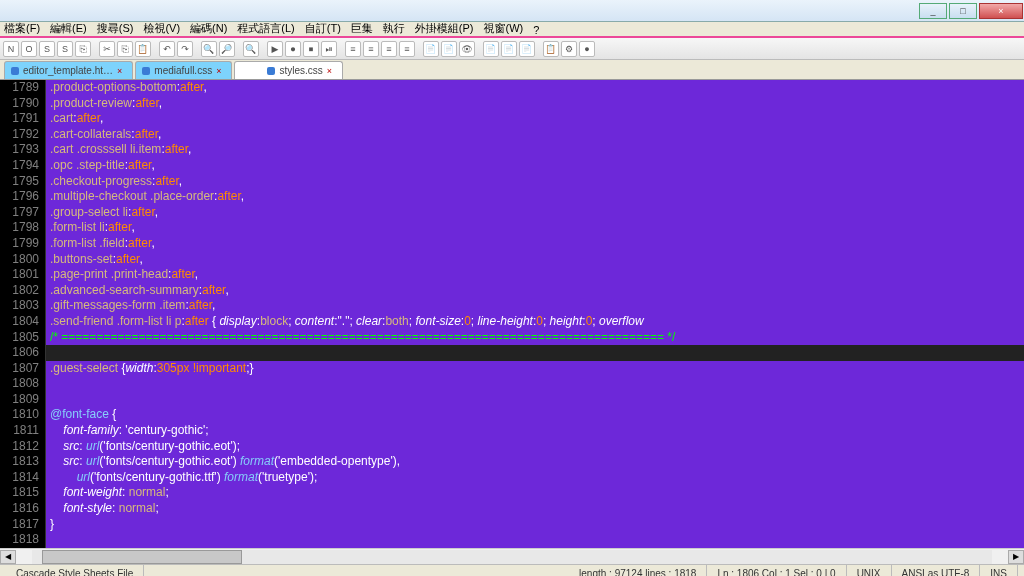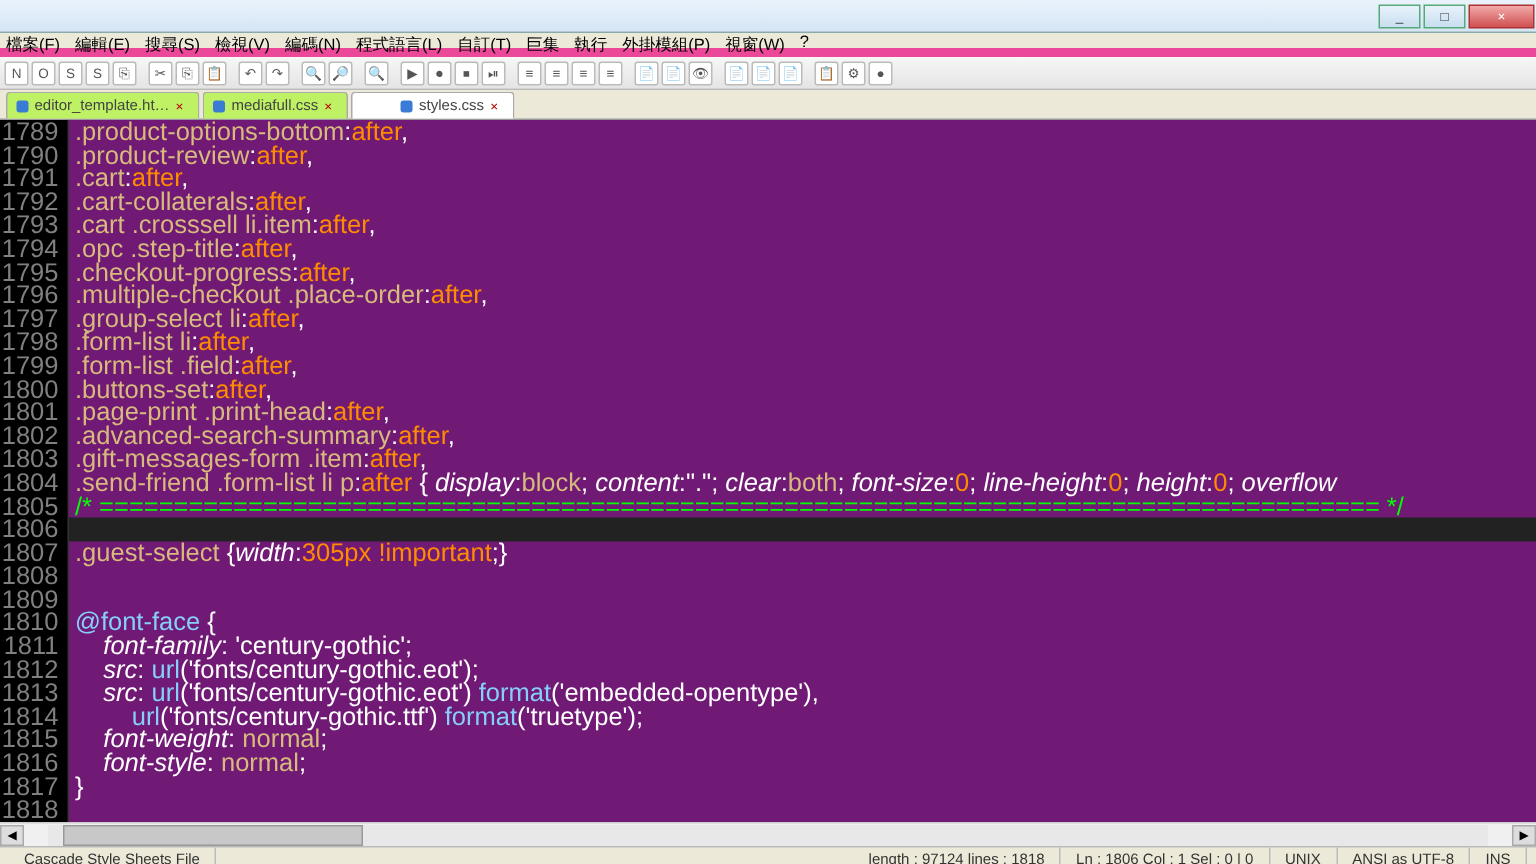--- a/index.html
+++ b/index.html
@@ -4,48 +4,48 @@
 <style>
 * { margin: 0; padding: 0; box-sizing: border-box; font-family: "Segoe UI", Tahoma, sans-serif; }
 html, body { width: 1024px; height: 576px; overflow: hidden; background: #f0f0f0; }
 
 .titlebar { height: 22px; background: linear-gradient(to bottom,#eaf3fb,#d5e5f5); border-bottom: 1px solid #8aa; display: flex; align-items: center; padding-left: 6px; font-size: 11px; color: #333; }
 .titlebar .spacer { flex: 1; }
 .winbtns { display: flex; }
 .winbtn { width: 28px; height: 16px; margin: 0 1px; border: 1px solid #5a7; background: linear-gradient(#e8f2fb,#c8def0); font-size: 9px; text-align: center; line-height: 14px; color: #333; }
 .winbtn.close { background: linear-gradient(#f2a9a9,#d05050); border-color: #a33; color: #fff; width: 44px; }
 
-.menubar { height: 16px; background: #ece9d8; font-size: 11px; display: flex; align-items: flex-start; padding-left: 4px; color: #000; border-bottom: 6px solid #ec4899; }
+.menubar { height: 16px; background: #ece9d8; font-size: 11px; display: flex; align-items: flex-end; padding-left: 4px; color: #000; border-bottom: 2px solid #ec4899; }
 .menubar span { margin-right: 10px; }
 
 .toolbar { height: 22px; background: linear-gradient(#f7f7f7,#e4e4e4); border-bottom: 1px solid #bbb; display: flex; align-items: center; padding: 0 3px; gap: 2px; }
 .tbtn { width: 16px; height: 16px; background: #fff; border: 1px solid #bbb; border-radius: 2px; font-size: 9px; line-height: 14px; text-align: center; color: #555; }
 .tsep { width: 4px; }
 
 .tabbar { height: 20px; background: #ece9d8; display: flex; align-items: flex-end; padding-left: 4px; border-bottom: 1px solid #999; }
-.tab { height: 18px; padding: 0 10px 0 6px; margin-right: 2px; font-size: 10px; background: #bef264; border: 1px solid #aaa; border-bottom: none; color: #444; display: flex; align-items: center; gap: 4px; border-radius: 3px 3px 0 0; }
+.tab { height: 18px; padding: 0 10px 0 6px; margin-right: 2px; font-size: 10px; background: #7dd3fc; border: 1px solid #aaa; border-bottom: none; color: #444; display: flex; align-items: center; gap: 4px; border-radius: 3px 3px 0 0; }
 .tab.active { background: #fff; padding-left: 32px; }
 .tab .cls { color: #b00; font-size: 9px; }
 .tab .dot { width: 8px; height: 8px; background: #3a7bd5; border-radius: 2px; }
 
-.editor { height: 468px; background: #701a75; display: flex; font-family: Consolas, "Courier New", monospace; font-size: 17px; overflow: hidden; position: relative; }
+.editor { height: 468px; background: #6d28d9; display: flex; font-family: Consolas, "Courier New", monospace; font-size: 12px; overflow: hidden; position: relative; }
 .gutter { width: 46px; background: #000; color: #808080; text-align: right; padding-right: 6px; border-right: 1px solid #333; }
 .gutter div { height: 15.6px; line-height: 15.6px; }
 .code { flex: 1; overflow: hidden; white-space: pre; }
 .code .ln { height: 15.6px; line-height: 15.6px; padding-left: 4px; color: #fff; }
 .code .ln.cursor { background: #222; }
 .sel { color: #d7ba7d; text-align: center; }
 .pseudo { color: #ff8c00; margin-top: 23px; }
 .prop { color: #fff; font-style: italic; }
 .brace { color: #fff; }
 .kw { color: #d7ba7d; }
 .str { color: #fff; }
 .num { color: #ff8c00; }
 .at { color: #87cefa; }
-.func { color: #87cefa; }
+.func { color: #87cefa; font-style: italic; }
 .cmt { color: #00ff00; }
 .punct { color: #fff; }
 .imp { color: #ff8c00; }
 
 .hscroll { height: 16px; background: #f0f0f0; border-top: 1px solid #ccc; display: flex; align-items: center; }
 .hscroll .track { flex: 1; height: 14px; background: #e8e8e8; margin: 0 16px; position: relative; }
 .hscroll .thumb { position: absolute; left: 10px; width: 200px; height: 14px; background: #c8c8c8; border: 1px solid #999; }
 .hscroll .arr { width: 16px; height: 14px; background: #ddd; border: 1px solid #aaa; font-size: 8px; text-align: center; line-height: 12px; }
 
 .statusbar { height: 18px; background: #ece9d8; border-top: 1px solid #bbb; font-size: 10px; color: #333; display: flex; align-items: center; padding: 0 6px; }

